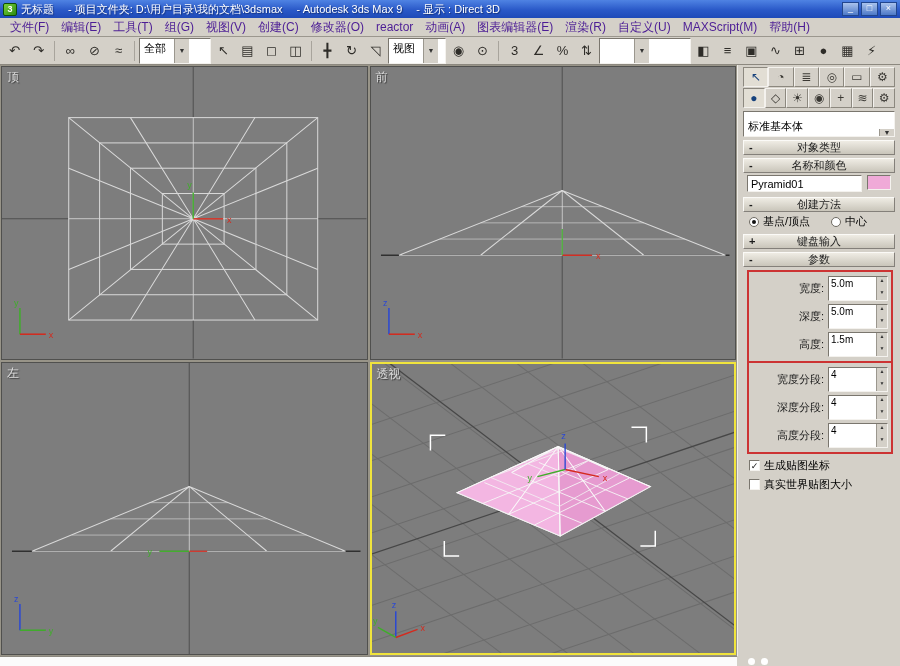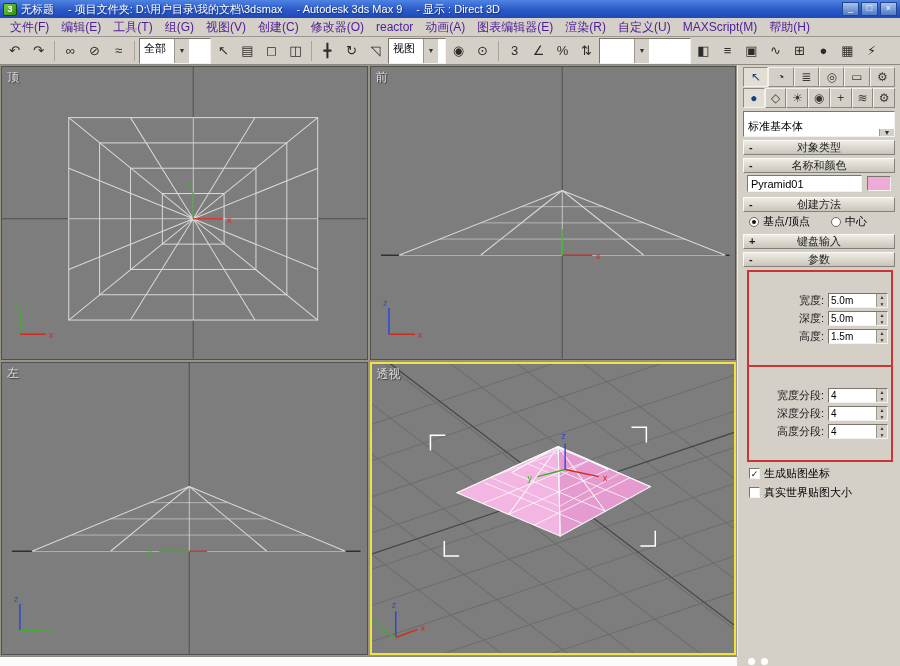--- a/index.html
+++ b/index.html
@@ -62,40 +62,40 @@
   .rollout-sign { position:absolute; left:5px; top:0; font-weight:bold; }
   .rollout-body { padding:3px 2px 4px 2px; }
   .autogrid-row { display:flex; align-items:center; justify-content:center; gap:4px; margin-bottom:3px; }
   .checkbox { width:11px; height:11px; background:#fff; border:1px solid;
     border-color:#7a766e #f4f2ee #f4f2ee #7a766e; font-size:9px; line-height:10px; text-align:center;
     color:#111; flex:0 0 auto; }
   .obj-grid { display:grid; grid-template-columns:1fr 1fr; gap:4px 5px; padding:0 4px; }
   .obj-btn { height:17px; background:#d4d0c8; border:1px solid; font-size:11px;
     border-color:#f4f2ee #7a766e #7a766e #f4f2ee; display:flex; align-items:center; justify-content:center; }
   .obj-btn.active { border:2px solid #ffb400; background:#dcd8cc; color:#a01800; }
-  .name-row { display:flex; align-items:center; gap:5px; padding:2px 4px; }
+  .name-row { display:flex; align-items:flex-start; gap:5px; padding:2px 4px; }
   .name-input { flex:1; height:17px; background:#fff; border:1px solid;
     border-color:#7a766e #f4f2ee #f4f2ee #7a766e; font-size:11px; padding:0 3px; width:100px;
     font-family:"Liberation Sans","DejaVu Sans",sans-serif; }
   .color-swatch { width:24px; height:15px; background:#f0aad8; border:1px solid;
     border-color:#7a766e #f4f2ee #f4f2ee #7a766e; }
   .radio-row { display:flex; align-items:center; gap:21px; padding:2px 6px; }
   .radio-opt { display:flex; align-items:center; gap:4px; }
   .radio { width:10px; height:10px; border-radius:50%; background:#fff; border:1px solid #6e6a62;
     display:flex; align-items:center; justify-content:center; }
   .radio.on::after { content:""; width:4px; height:4px; border-radius:50%; background:#111; display:block; }
   .param-row { display:flex; align-items:center; justify-content:flex-end; gap:4px; margin:3px 0; }
   .p-label { color:#1c1c1c; }
-  .spinbox { display:flex; align-items:stretch; width:60px; height:15px; background:#fff;
+  .spinbox { display:flex; align-items:stretch; width:60px; height:25px; background:#fff;
     border:1px solid; border-color:#7a766e #f4f2ee #f4f2ee #7a766e; }
   .spin-val { flex:1; font-size:10px; padding:1px 2px; color:#000; overflow:hidden; }
   .spin-arrows { width:11px; display:flex; flex-direction:column; background:#d4d0c8;
     border-left:1px solid #9b978e; }
   .spin-arrows i { flex:1; font-style:normal; font-size:5px; line-height:6px; text-align:center; color:#333; }
-  .anno-red { border:2px solid #cc3333; padding:18px 3px; margin:0 0 0 2px; }
+  .anno-red { border:2px solid #cc3333; padding:1px 3px; margin:0 0 0 2px; }
   .cb-row { display:flex; align-items:center; gap:4px; margin:4px 0 0 4px; }
 
   
   .statusbar { position:absolute; left:0; bottom:0; width:737px; height:10px; background:#fbfbfb;
     border-top:1px solid #8c887f; }
   .status-dots { position:absolute; left:748px; bottom:1px; display:flex; gap:6px; }
   .status-dots .dot { width:7px; height:7px; border-radius:50%; background:#fff; }
 </style>
 </head>
 <body>

